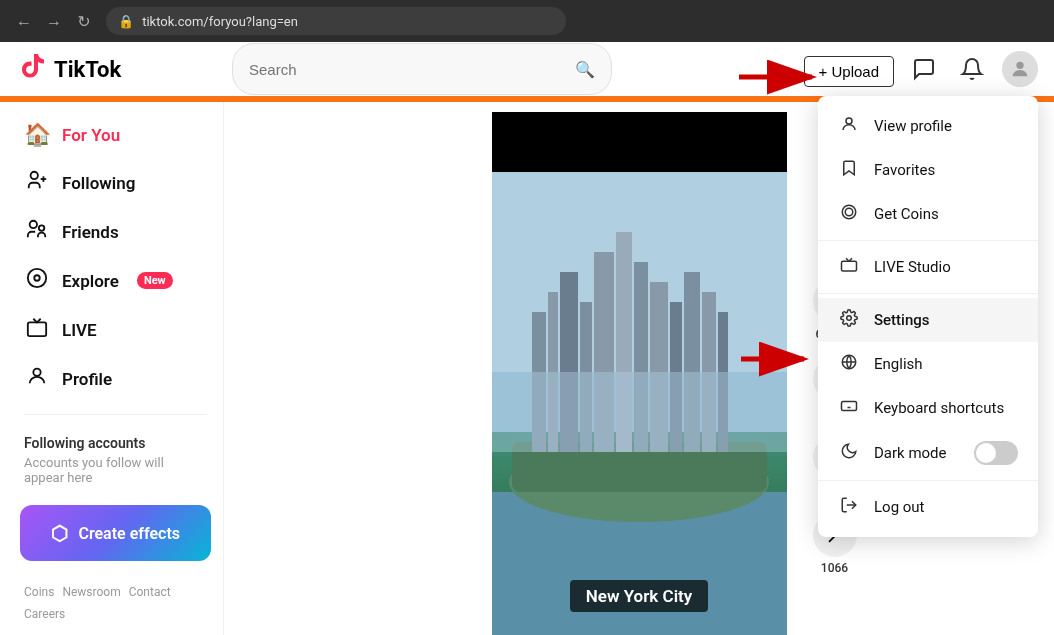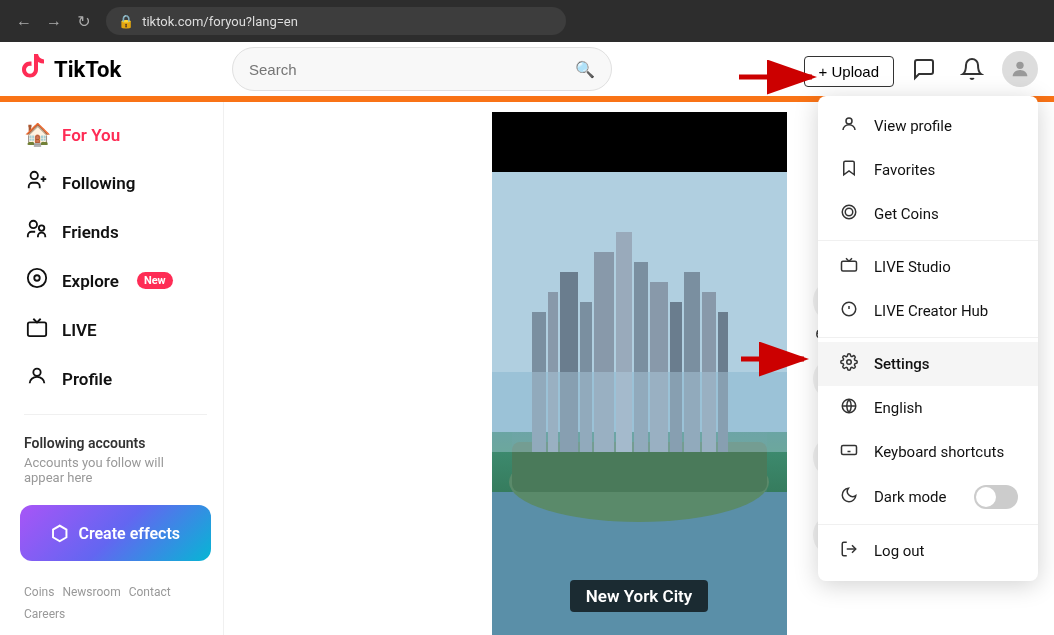--- a/index.html
+++ b/index.html
@@ -50,21 +50,21 @@
       gap: 16px;
       z-index: 10;
     }
     .logo-area { display: flex; align-items: center; gap: 6px; min-width: 120px; }
     .logo-icon { font-size: 28px; }
     .logo-text { font-size: 22px; font-weight: 700; color: #000; }
     .search-bar {
       flex: 1;
       max-width: 380px;
       margin-left: 80px;
-      height: 44px;
+      height: 52px;
       border: 1px solid #e0e0e0;
       border-radius: 22px;
       display: flex;
       align-items: center;
       padding: 0 16px;
       gap: 8px;
       background: #f8f8f8;
     }
     .search-input {
       border: none; background: none; outline: none;
@@ -498,30 +498,20 @@
     <div class="dropdown-divider"></div>
     <div class="dropdown-item">
       <span class="dropdown-icon">
         <svg width="18" height="18" viewBox="0 0 24 24" fill="none" stroke="#333" stroke-width="2">
             <rect x="2" y="7" width="20" height="13" rx="2"></rect>
             <path d="M16 3l-4 4-4-4"></path>
           </svg>
       </span>
       <span>LIVE Studio</span>
     </div>
-    <div class="dropdown-item">
-      <span class="dropdown-icon">
-        <svg width="18" height="18" viewBox="0 0 24 24" fill="none" stroke="#333" stroke-width="2">
-            <circle cx="12" cy="12" r="9"></circle>
-            <line x1="12" y1="8" x2="12" y2="12"></line>
-            <line x1="12" y1="16" x2="12.01" y2="16"></line>
-          </svg>
-      </span>
-      <span>LIVE Creator Hub</span>
-    </div>
     <div class="dropdown-divider"></div>
     <div class="dropdown-item active-item">
       <span class="dropdown-icon">
         <svg width="18" height="18" viewBox="0 0 24 24" fill="none" stroke="#333" stroke-width="2">
             <circle cx="12" cy="12" r="3"></circle>
             <path d="M19.4 15a1.65 1.65 0 0 0 .33 1.82l.06.06a2 2 0 0 1-2.83 2.83l-.06-.06a1.65 1.65 0 0 0-1.82-.33 1.65 1.65 0 0 0-1 1.51V21a2 2 0 0 1-4 0v-.09A1.65 1.65 0 0 0 9 19.4a1.65 1.65 0 0 0-1.82.33l-.06.06a2 2 0 0 1-2.83-2.83l.06-.06A1.65 1.65 0 0 0 4.68 15a1.65 1.65 0 0 0-1.51-1H3a2 2 0 0 1 0-4h.09A1.65 1.65 0 0 0 4.6 9a1.65 1.65 0 0 0-.33-1.82l-.06-.06a2 2 0 0 1 2.83-2.83l.06.06A1.65 1.65 0 0 0 9 4.68a1.65 1.65 0 0 0 1-1.51V3a2 2 0 0 1 4 0v.09a1.65 1.65 0 0 0 1 1.51 1.65 1.65 0 0 0 1.82-.33l.06-.06a2 2 0 0 1 2.83 2.83l-.06.06A1.65 1.65 0 0 0 19.4 9a1.65 1.65 0 0 0 1.51 1H21a2 2 0 0 1 0 4h-.09a1.65 1.65 0 0 0-1.51 1z"></path>
           </svg>
       </span>
       <span>Settings</span>
     </div>

